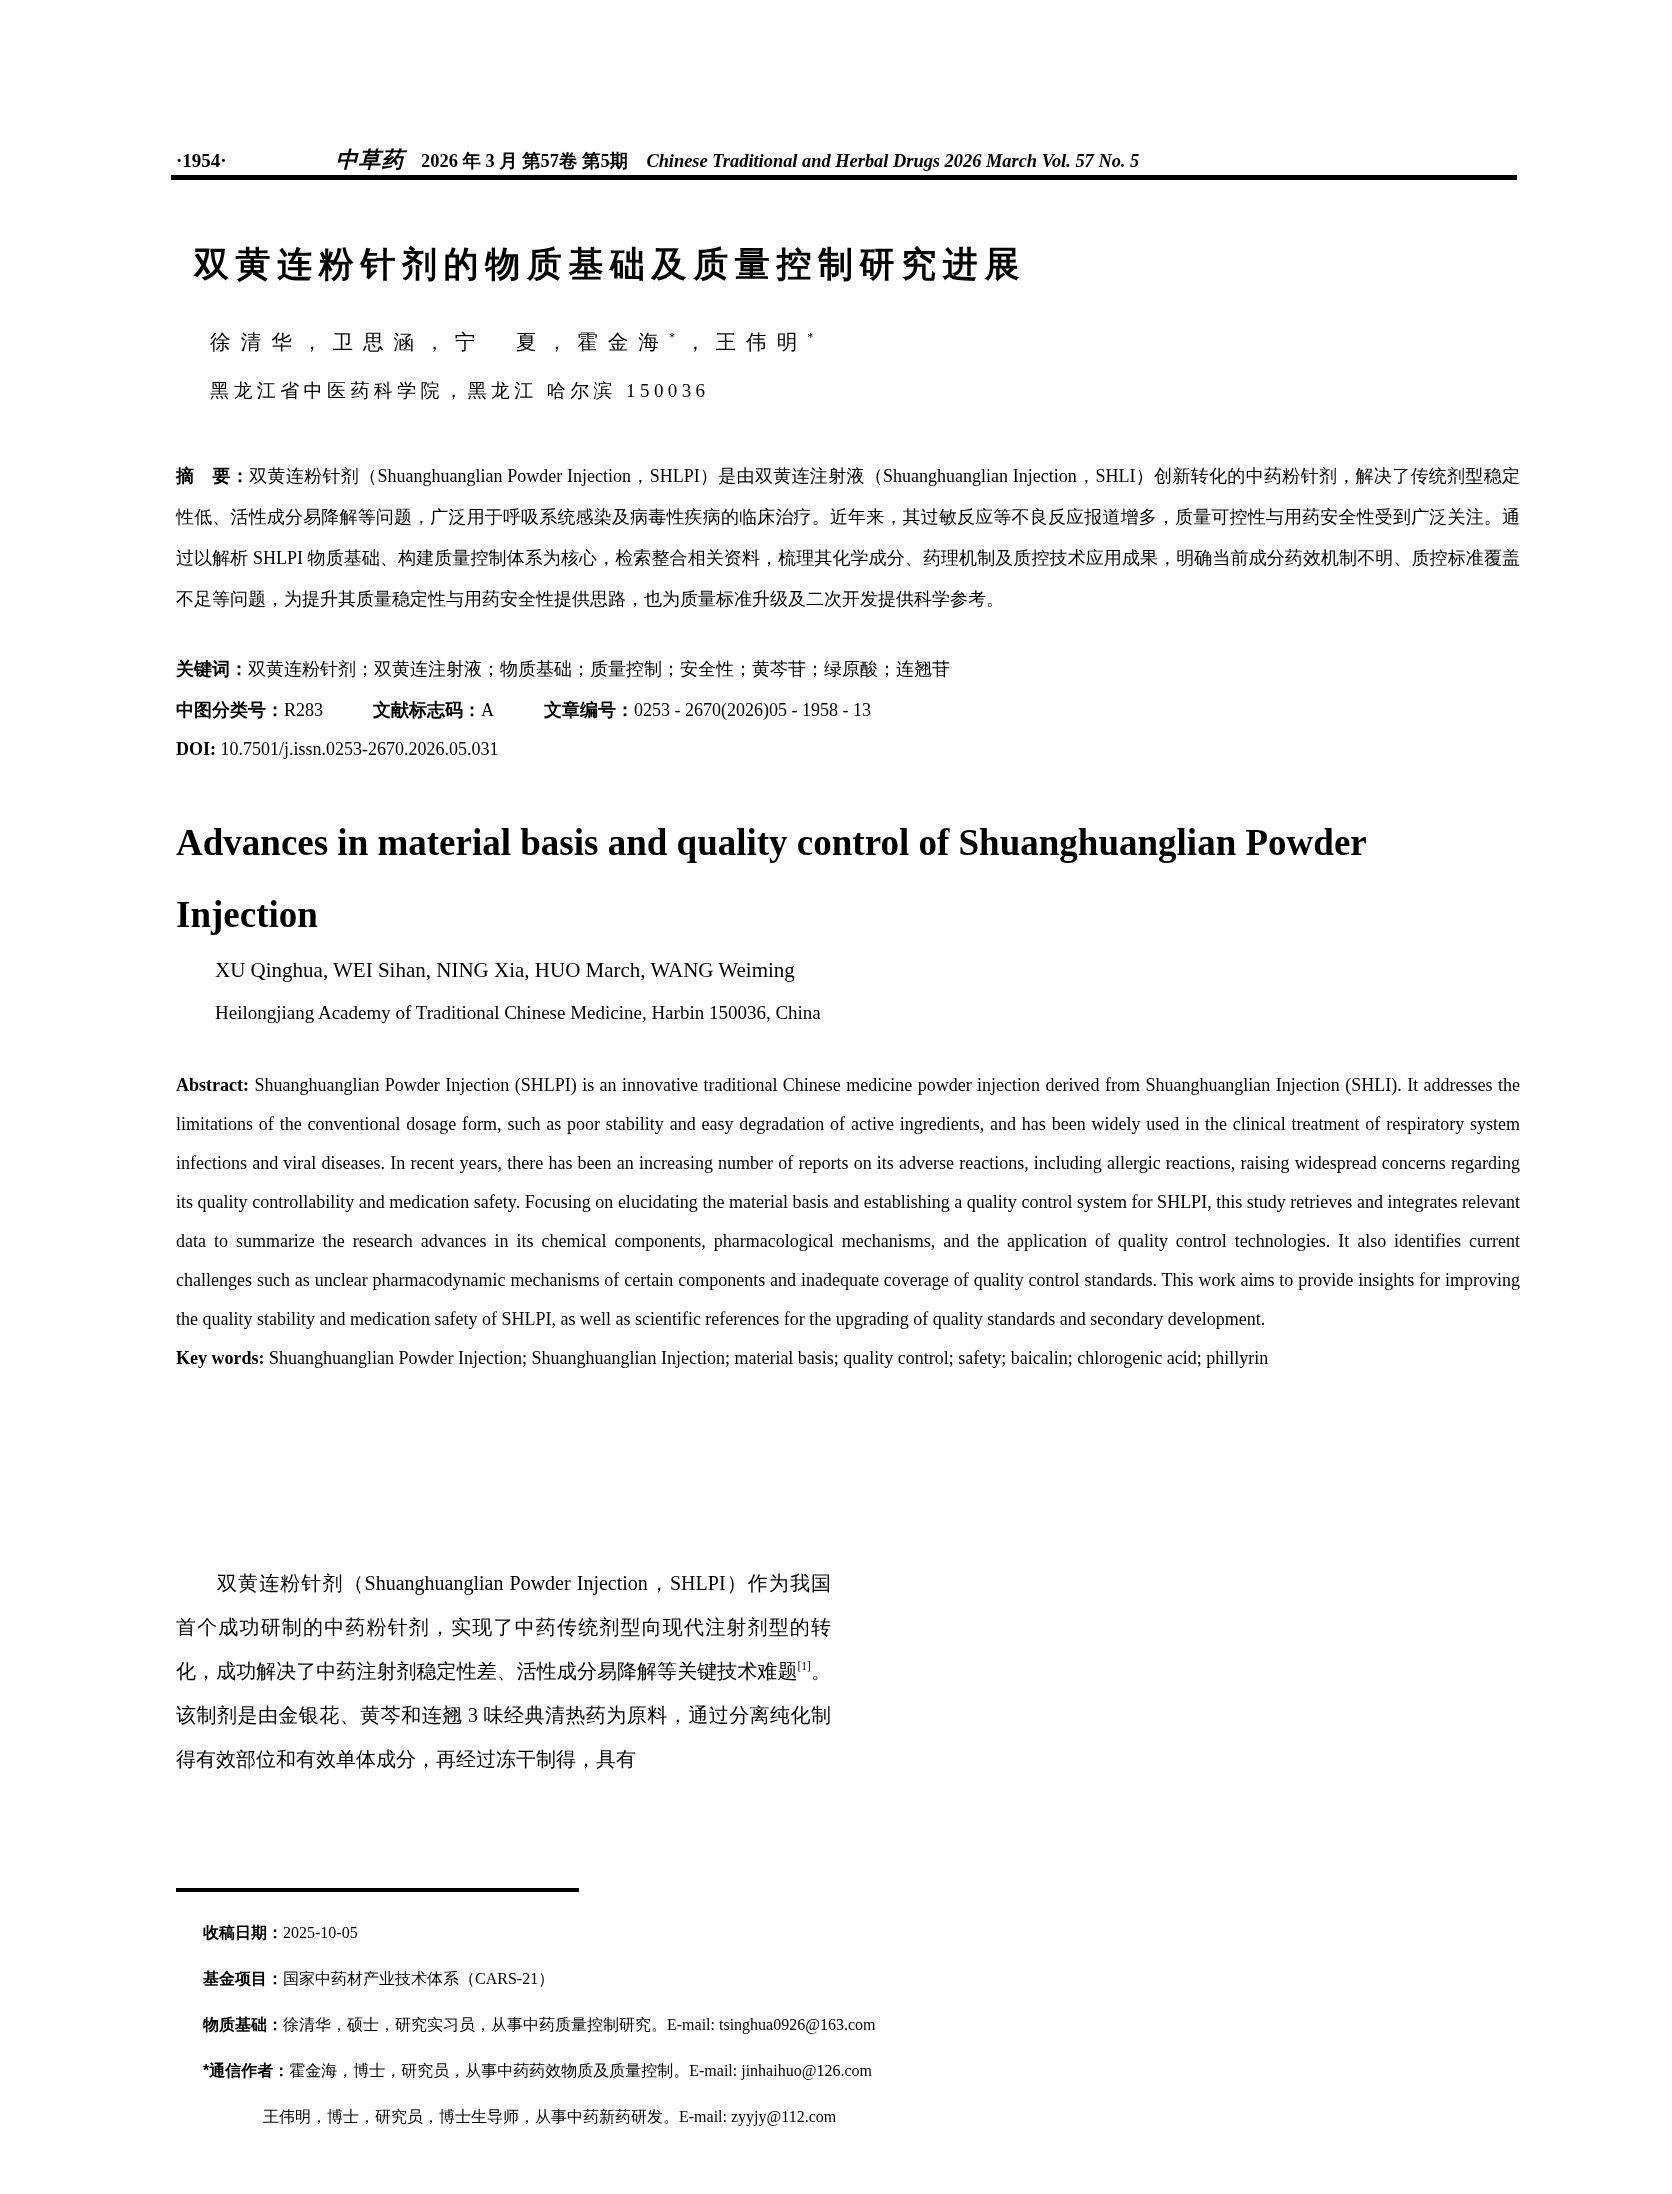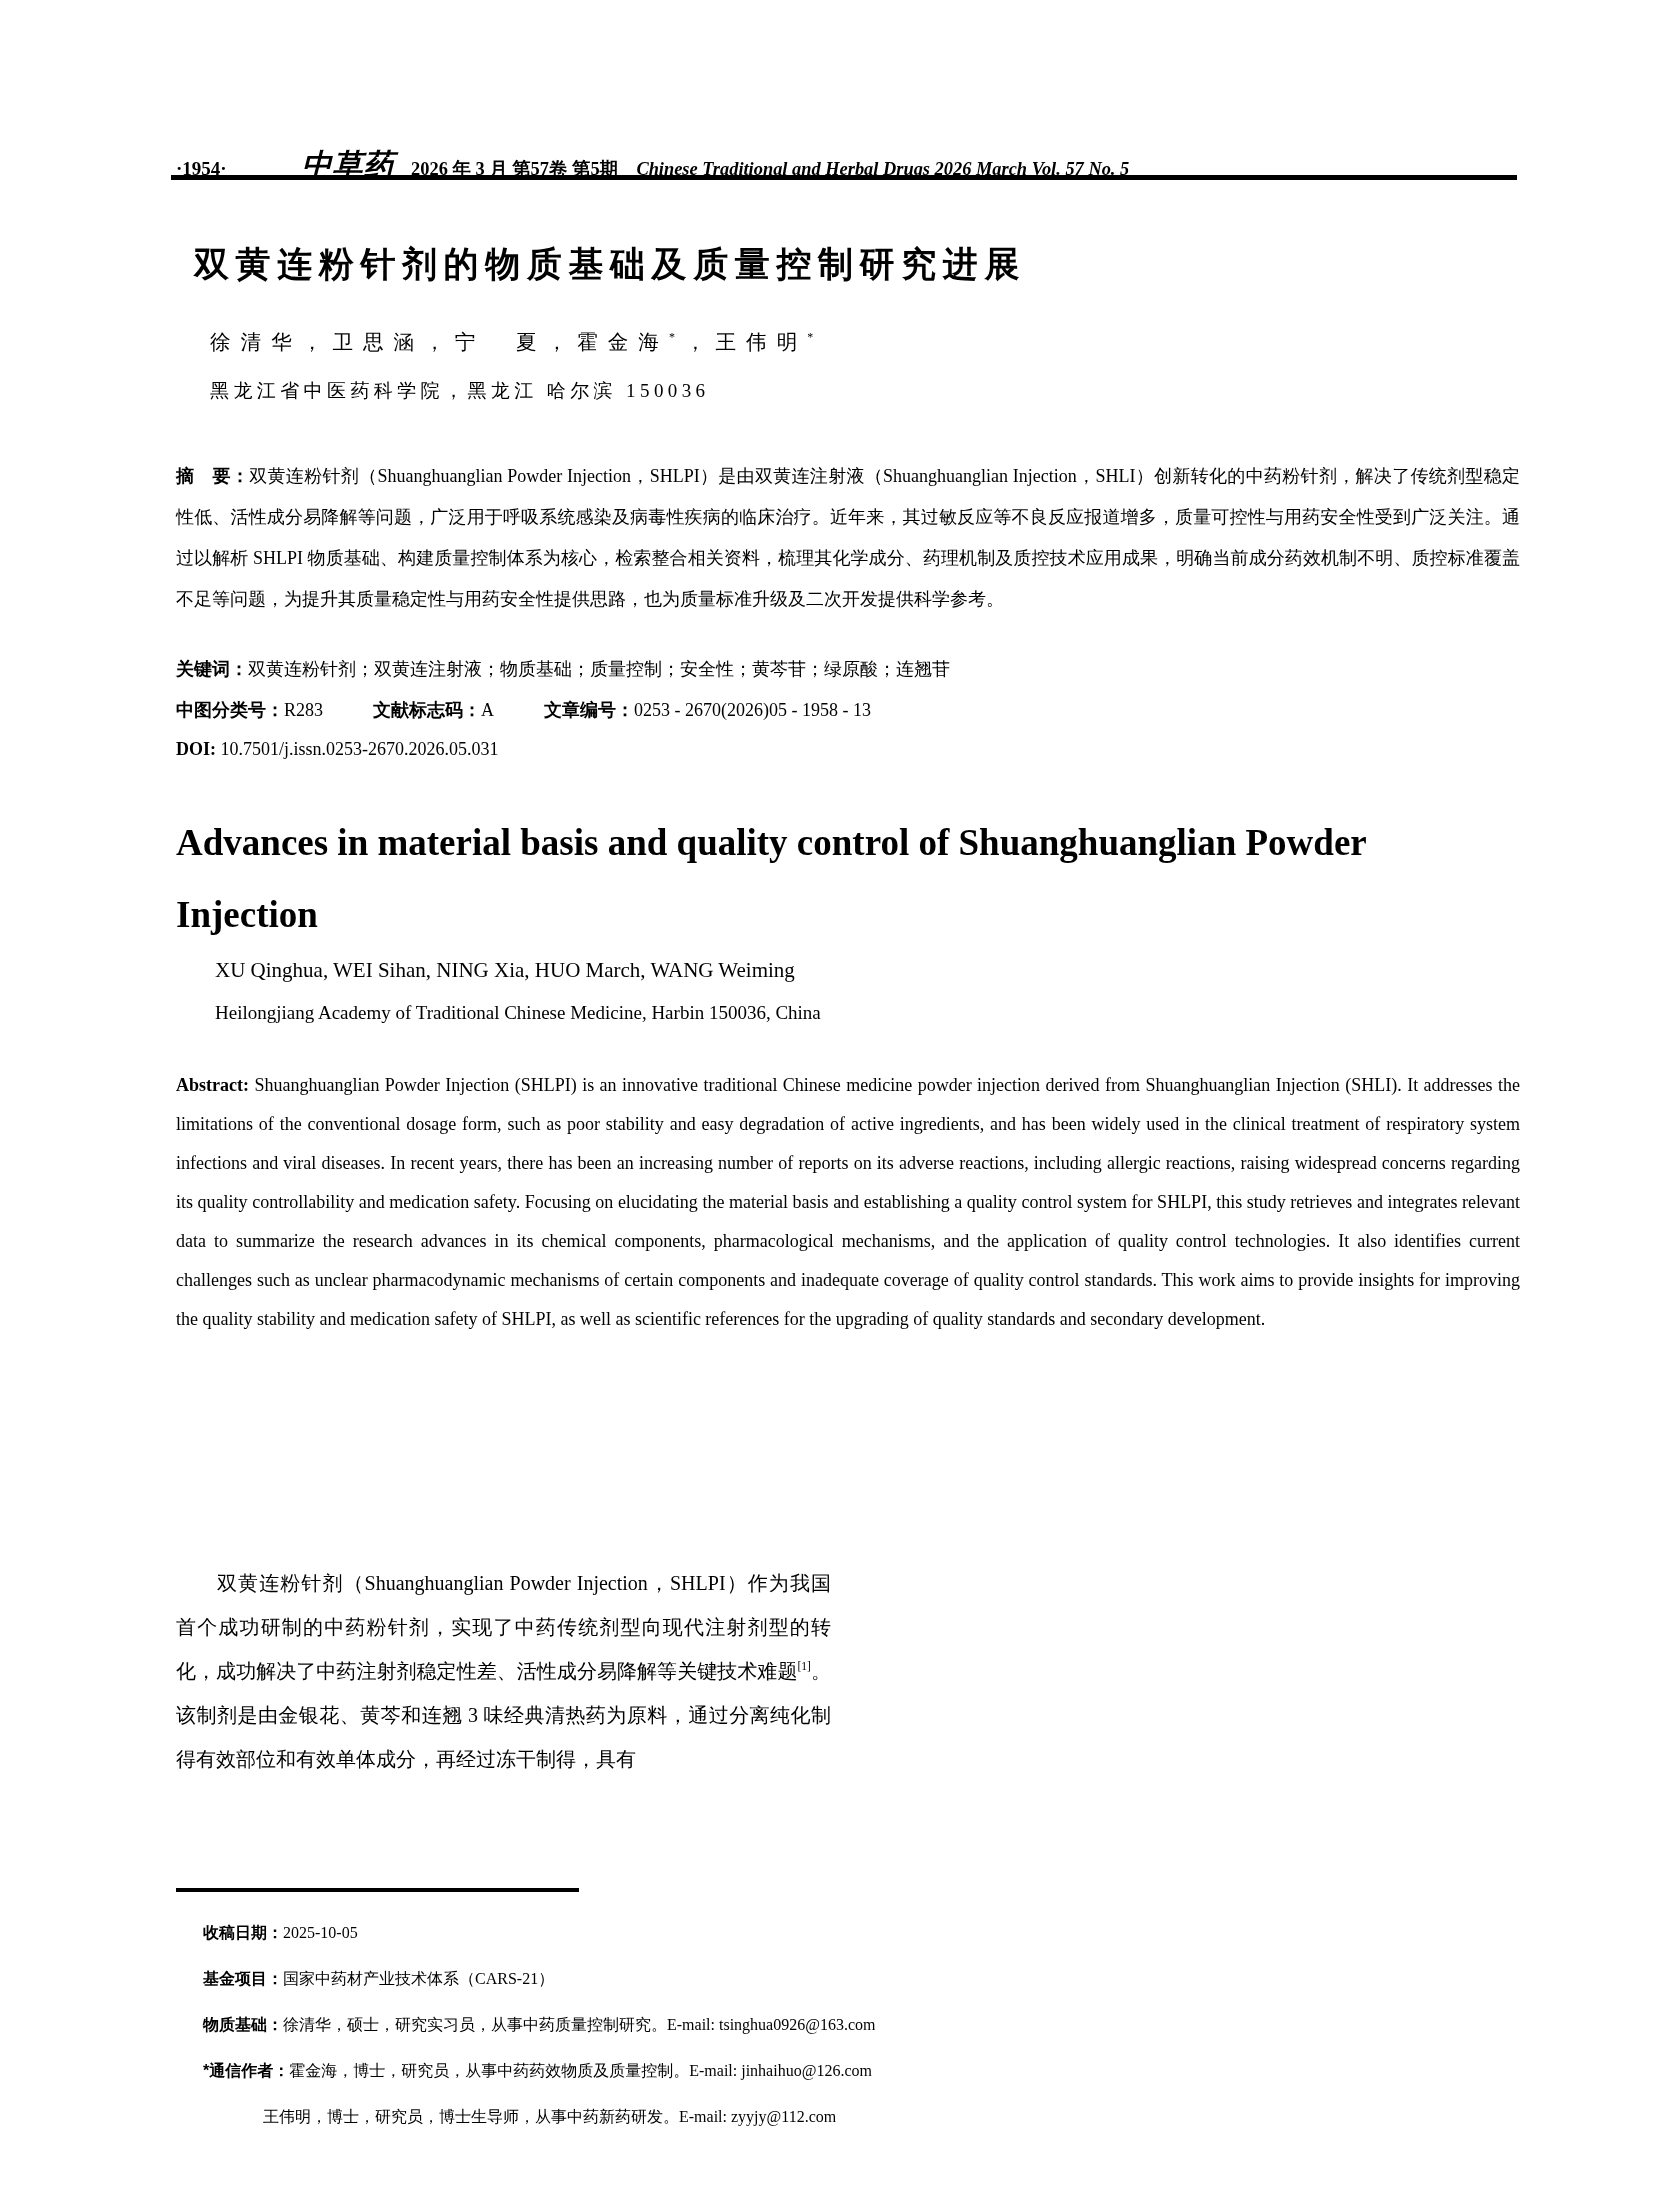--- a/index.html
+++ b/index.html
@@ -5,21 +5,21 @@
   html,body { margin:0; padding:0; background:#e8e8e8; }
   .page {
     position:relative; width:1672px; height:2253px; background:#ffffff; color:#000;
     font-family:"Liberation Serif","DejaVu Serif",serif; overflow:hidden;
   }
   sup { font-size:0.58em; line-height:0; vertical-align:super; }
 
   
   .header { position:absolute; top:145px; left:176px; right:149px; display:flex; align-items:baseline; white-space:nowrap; }
   .page-num { font-size:19px; font-weight:bold; }
-  .journal-logo { margin-left:75px; font-size:30px; font-weight:bold; font-style:italic; font-family:"Liberation Serif","DejaVu Serif",serif; letter-spacing:0.9px; }
+  .journal-logo { margin-left:109px; font-size:22px; font-weight:bold; font-style:italic; font-family:"Liberation Serif","DejaVu Serif",serif; letter-spacing:0.9px; }
   .issue-cn { margin-left:16.7px; font-size:18.4px; font-weight:bold; }
   .issue-en { margin-left:18.4px; font-size:18.4px; font-weight:bold; font-style:italic; }
   .rule-top { position:absolute; top:175px; left:171px; width:1346px; height:4.8px; background:#000; }
 
   
   .cn-title { position:absolute; top:225px; left:178px; font-family:"Liberation Sans","DejaVu Sans",sans-serif; font-weight:900; font-size:35px; letter-spacing:6.6px; white-space:nowrap; }
   .cn-authors { position:absolute; top:328px; left:210px; font-size:20.6px; letter-spacing:10px; white-space:nowrap; }
   .cn-affil { position:absolute; top:378px; left:210px; font-size:19px; letter-spacing:4.4px; white-space:nowrap; }
 
   .cn-abstract { position:absolute; top:456px; left:176px; width:1344px; font-size:18px; line-height:41px; text-align:justify; }
@@ -72,20 +72,21 @@
   <div class="meta-line"><span class="lbl-hei">中图分类号：</span><span>R283</span><span class="gap"></span><span class="lbl-hei">文献标志码：</span><span>A</span><span class="gap"></span><span class="lbl-hei">文章编号：</span><span>0253 - 2670(2026)05 - 1958 - 13</span></div>
 
   <div class="doi-line"><span class="lbl-hei" style="font-family:'Liberation Serif',serif;">DOI:</span> <span>10.7501/j.issn.0253-2670.2026.05.031</span></div>
 
   <h2 class="en-title" style="margin:0;">Advances in material basis and quality control of Shuanghuanglian Powder Injection</h2>
   <div class="en-authors">XU Qinghua, WEI Sihan, NING Xia, HUO March, WANG Weiming</div>
   <div class="en-affil">Heilongjiang Academy of Traditional Chinese Medicine, Harbin 150036, China</div>
 
   <div class="en-abstract">
     <p><span class="lbl-hei" style="font-family:'Liberation Serif',serif;">Abstract:</span><span> Shuanghuanglian Powder Injection (SHLPI) is an innovative traditional Chinese medicine powder injection derived from Shuanghuanglian Injection (SHLI). It addresses the limitations of the conventional dosage form, such as poor stability and easy degradation of active ingredients, and has been widely used in the clinical treatment of respiratory system infections and viral diseases. In recent years, there has been an increasing number of reports on its adverse reactions, including allergic reactions, raising widespread concerns regarding its quality controllability and medication safety. Focusing on elucidating the material basis and establishing a quality control system for SHLPI, this study retrieves and integrates relevant data to summarize the research advances in its chemical components, pharmacological mechanisms, and the application of quality control technologies. It also identifies current challenges such as unclear pharmacodynamic mechanisms of certain components and inadequate coverage of quality control standards. This work aims to provide insights for improving the quality stability and medication safety of SHLPI, as well as scientific references for the upgrading of quality standards and secondary development.</span></p>
+    <p><span class="lbl-hei" style="font-family:'Liberation Serif',serif;">Key words:</span><span> Shuanghuanglian Powder Injection; Shuanghuanglian Injection; material basis; quality control; safety; baicalin; chlorogenic acid; phillyrin</span></p>
   </div>
 
   <div class="body-left">
     <p class="indent2"><span>双黄连粉针剂（Shuanghuanglian Powder Injection，SHLPI）作为我国首个成功研制的中药粉针剂，实现了中药传统剂型向现代注射剂型的转化，成功解决了中药注射剂稳定性差、活性成分易降解等关键技术难题</span><sup>[1]</sup><span>。该制剂是由金银花、黄芩和连翘 3 味经典清热药为原料，通过分离纯化制得有效部位和有效单体成分，再经过冻干制得，具有</span></p>
   </div>
 
   <div class="foot-rule"></div>
   <div class="footnotes">
     <p><span class="lbl-hei">收稿日期：</span><span>2025-10-05</span></p>
     <p><span class="lbl-hei">基金项目：</span><span>国家中药材产业技术体系（CARS-21）</span></p>

